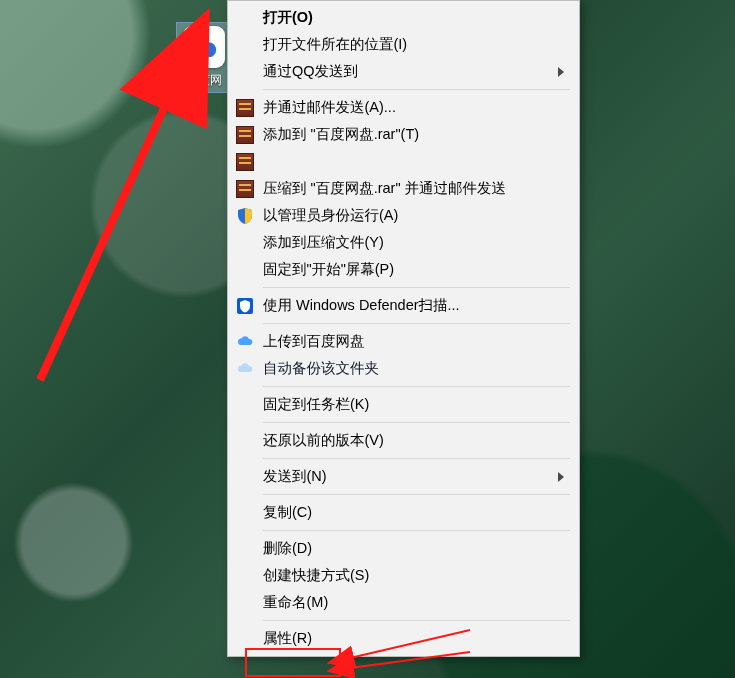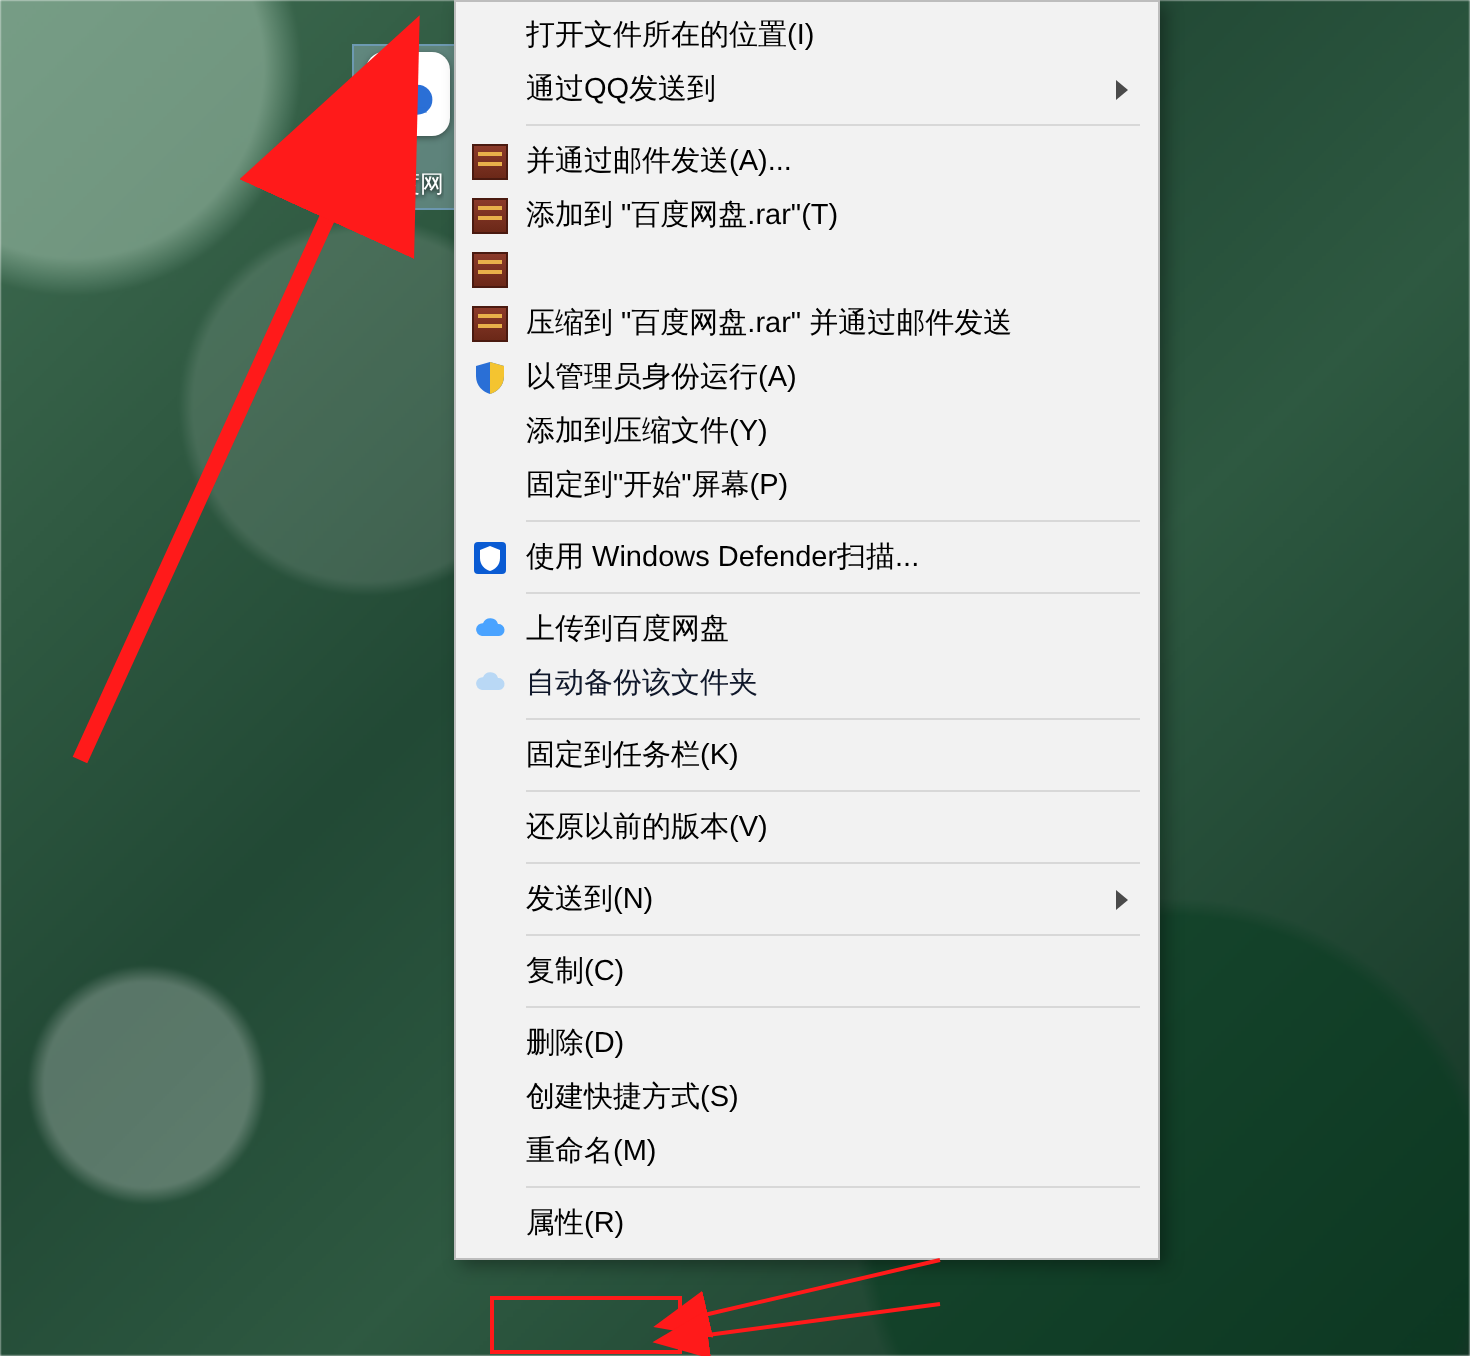--- a/index.html
+++ b/index.html
@@ -32,21 +32,21 @@
   }
   .desktop-icon .img {
     width: 42px; height: 42px;
     background: #ffffff;
     border-radius: 9px;
     display:flex; align-items:center; justify-content:center;
     box-shadow: 0 1px 3px rgba(0,0,0,0.4);
   }
   .desktop-icon .img svg { width: 30px; height: 30px; }
   .desktop-icon .lbl {
-    margin-top: 16px;
+    margin-top: 4px;
     font-size: 12px;
     color: #ffffff;
     text-shadow: 0 1px 2px rgba(0,0,0,0.8);
     white-space: nowrap;
     overflow: hidden;
     max-width: 52px;
   }
 
   
   .context-menu {
@@ -123,20 +123,23 @@
     <svg viewBox="0 0 32 32">
       <circle cx="11" cy="13" r="8" fill="#e63b2e"></circle>
       <circle cx="21" cy="19" r="8" fill="#2a6fd6"></circle>
       <rect x="6" y="23" width="20" height="3" fill="#2a6fd6" opacity="0.6"></rect>
     </svg>
   </div>
   <div class="lbl">百度网</div>
 </div>
 
 <div class="context-menu">
+  <div class="menu-item bold">
+      <span>打开(O)</span>
+    </div>
   <div class="menu-item">
       <span>打开文件所在的位置(I)</span>
     </div>
   <div class="menu-item">
       <span>通过QQ发送到</span>
       <span class="arrow"></span>
     </div>
 
   <div class="separator"></div>
 

